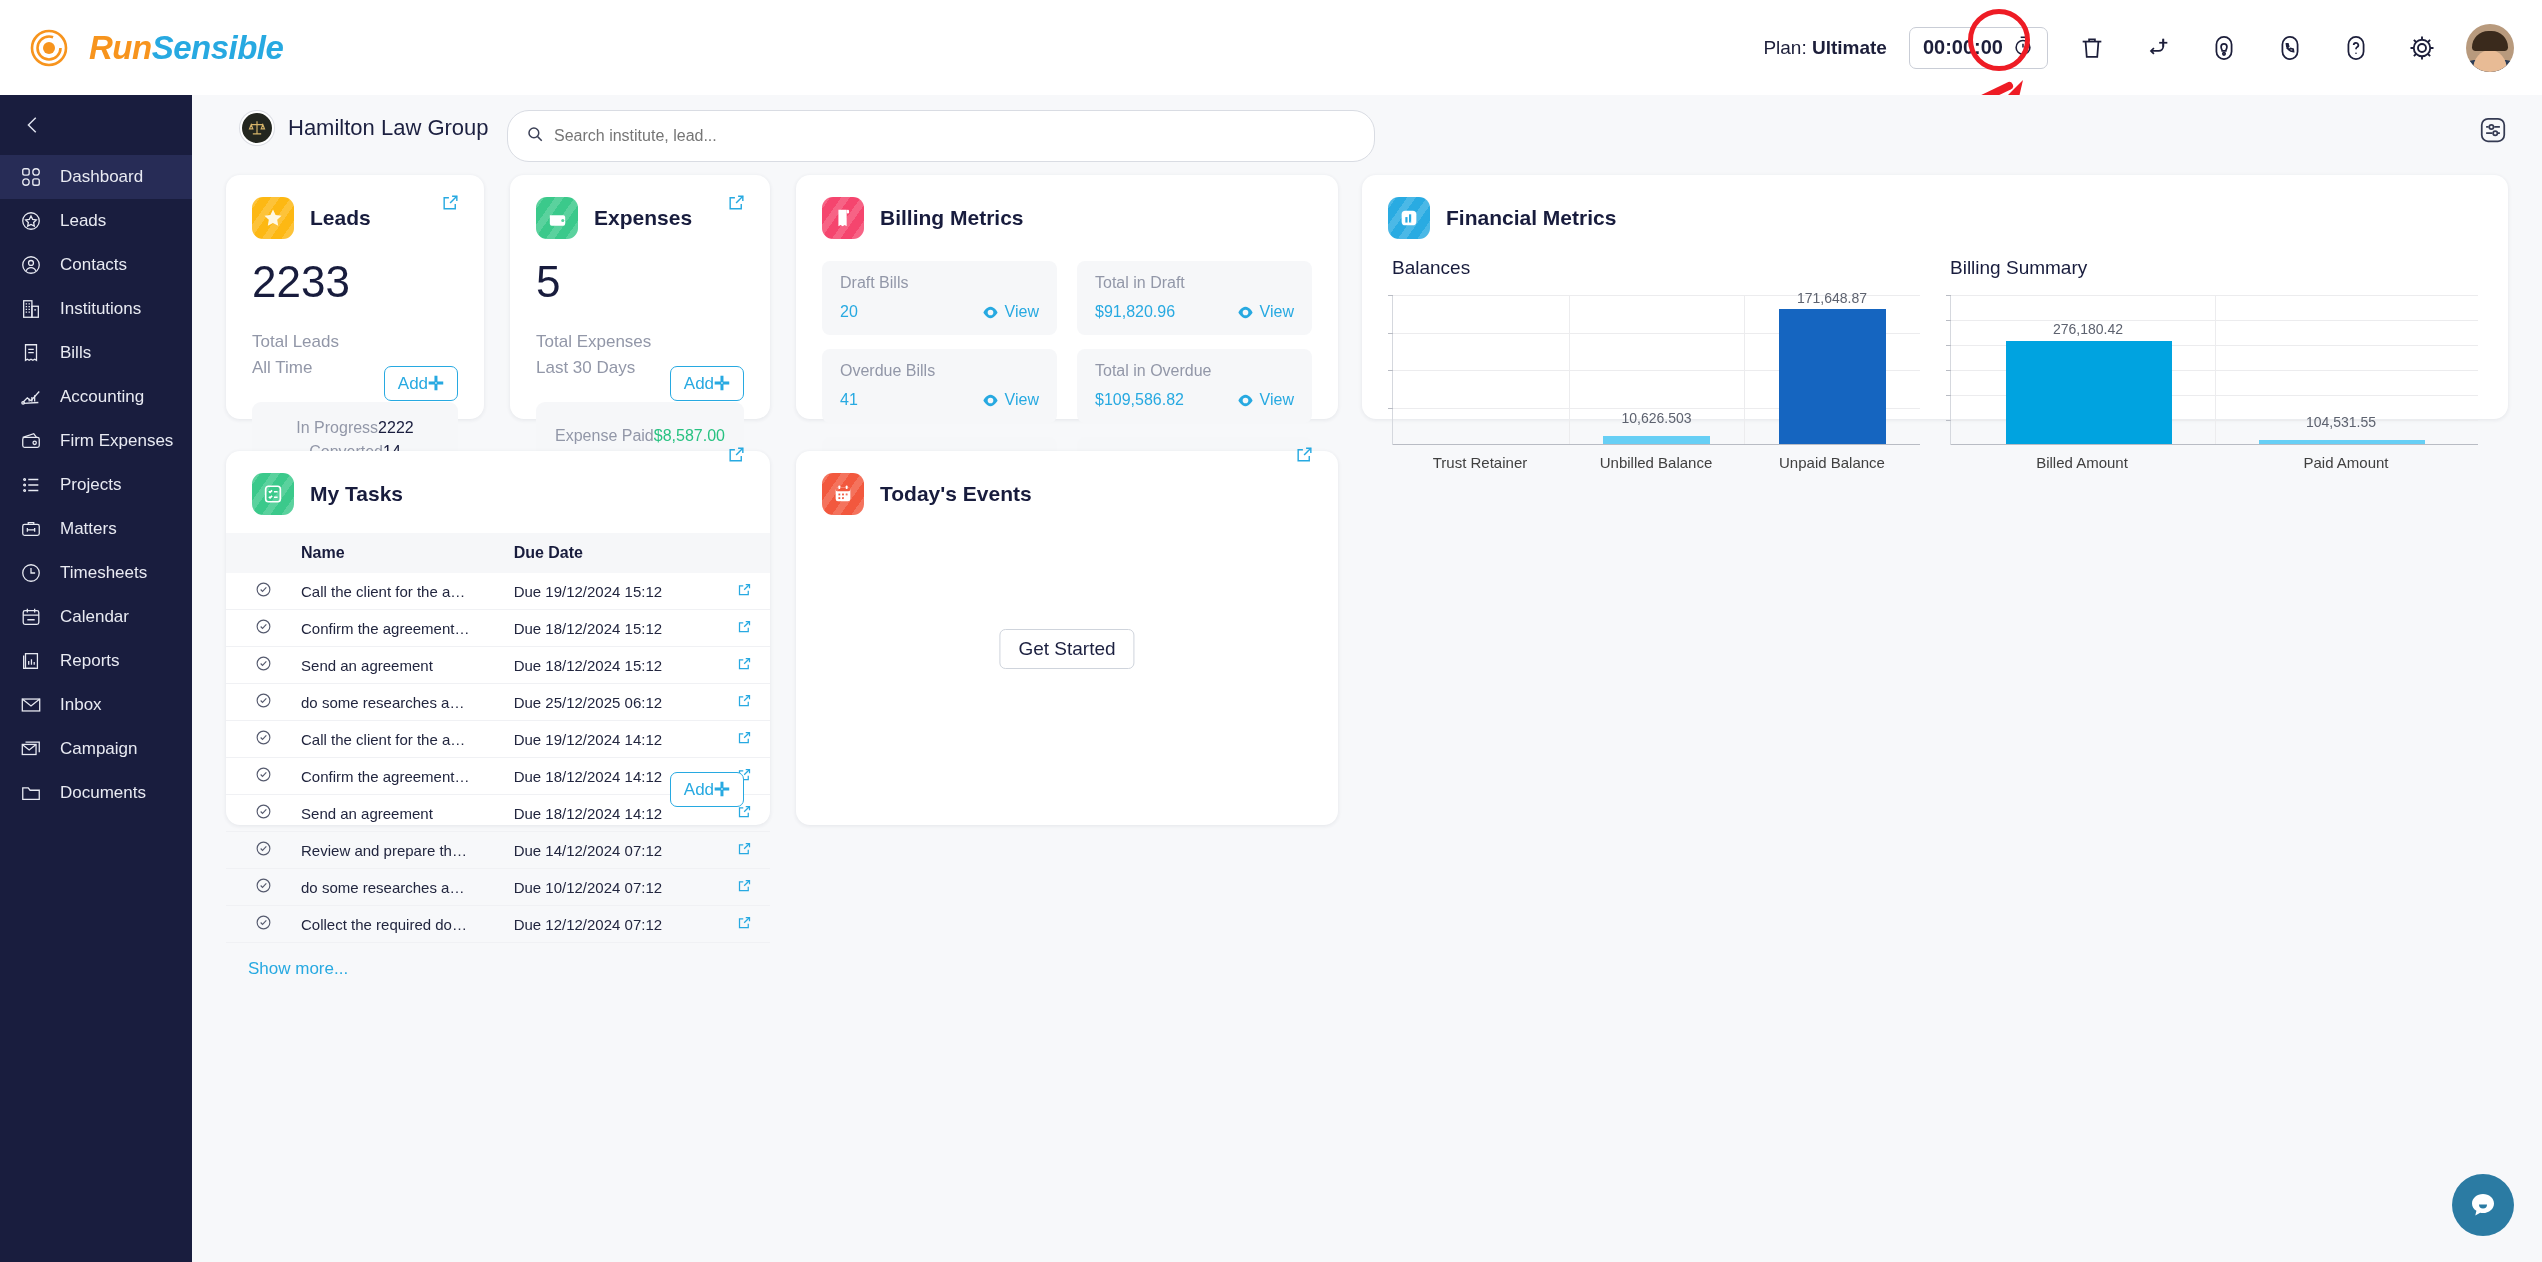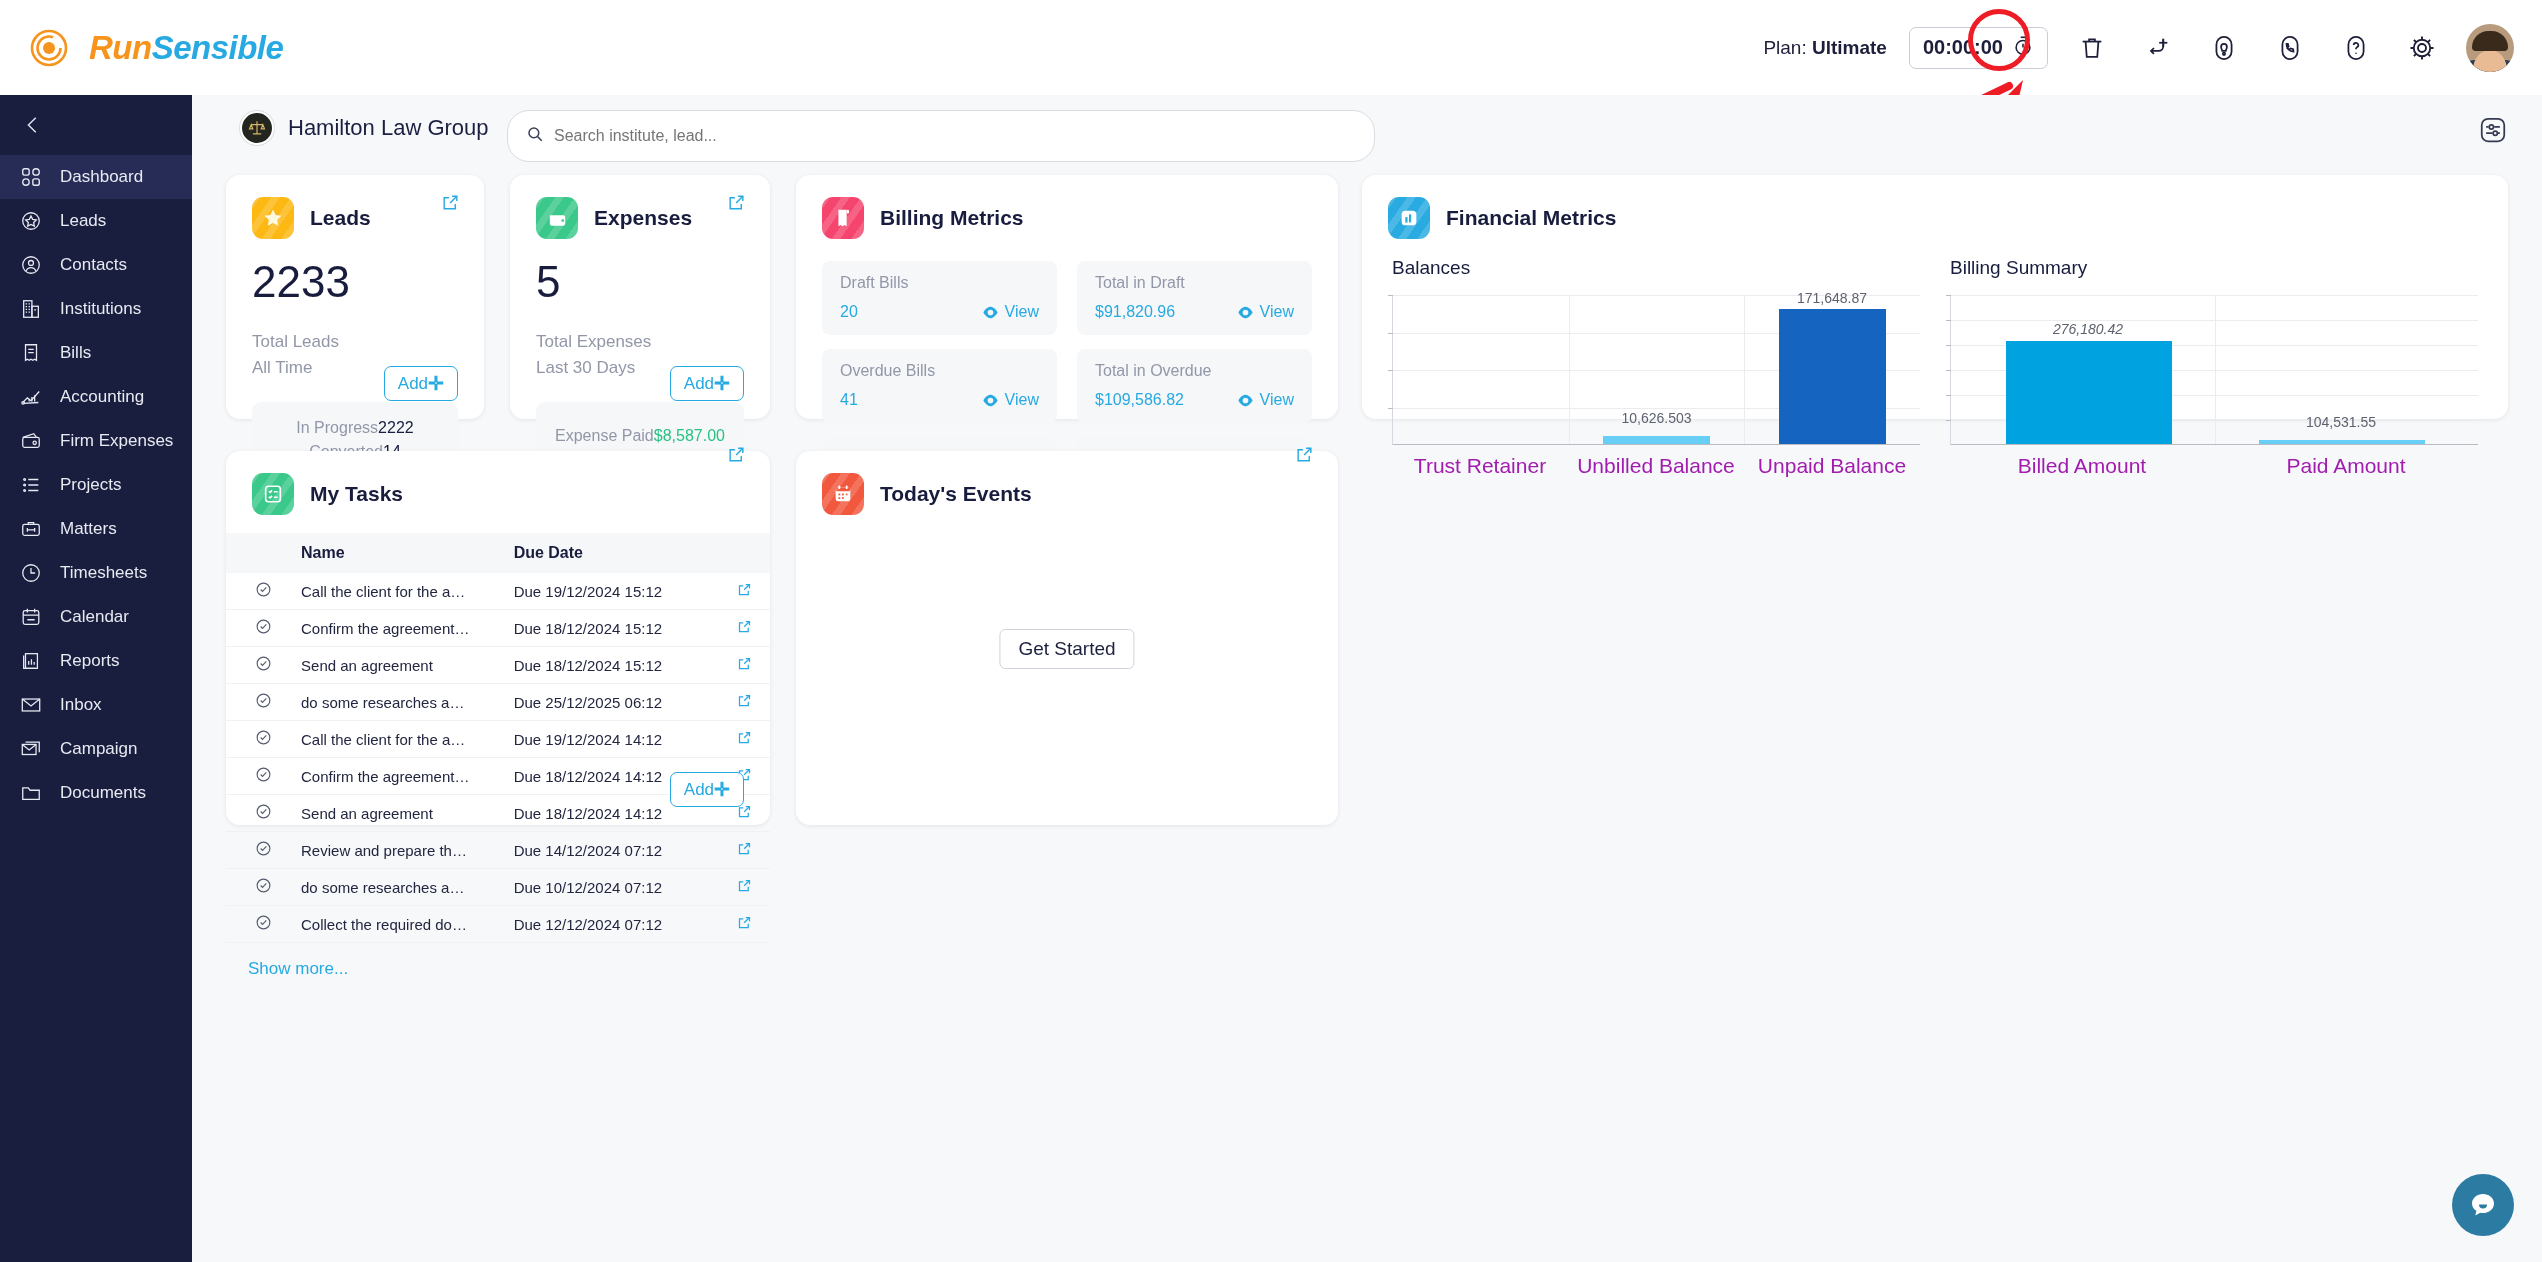--- a/index.html
+++ b/index.html
@@ -142,21 +142,21 @@
   .chart-col { flex: 1; }
   .chart-title { font-size: 19px; color: #181c3d; margin-bottom: 16px; }
   .plot { position: relative; height: 150px; border-left: 1px solid #d5d8de; }
   .plot .grid-h { position:absolute; left:0; right:0; height:1px; background:#ececee; }
   .plot .grid-v { position:absolute; top:0; bottom:0; width:1px; background:#ececee; }
   .plot .axis { position:absolute; left:0; right:0; bottom:0; height:1px; background:#b9bcc4; }
   .plot .tick { position:absolute; left:-5px; width:5px; height:1px; background:#b9bcc4; }
   .bar { position: absolute; bottom: 1px; }
   .bar-lbl { position: absolute; font-size: 14px; color: #5d626f; white-space:nowrap; transform: translateX(-50%); }
   .cat-row { display:flex; margin-top: 9px; }
-  .cat { flex:1; text-align:center; font-size: 21px; color: #a21caf; }
+  .cat { flex:1; text-align:center; font-size: 15px; color: #404040; }
 
   
   .tk-table { width: 100%; border-collapse: collapse; margin-top: 18px; }
   .tk-table th {
     background:#f6f7f9; font-size: 16px; color: #181c3d; text-align: left;
     padding: 11px 0; font-weight: bold;
   }
   .tk-table td { font-size: 15px; color: #22263f; padding: 8px 0; border-bottom: 1px solid #f0f1f4; }
   .tk-check { width: 60px; text-align: center !important; }
   .tk-name { width: 170px; }
@@ -696,21 +696,21 @@
             <div class="grid-h" style="top:83.3%"></div>
             <div class="grid-v" style="left:50%"></div>
             <div class="tick" style="top:0"></div>
             <div class="tick" style="top:16.6%"></div>
             <div class="tick" style="top:33.3%"></div>
             <div class="tick" style="top:50%"></div>
             <div class="tick" style="top:66.6%"></div>
             <div class="tick" style="top:83.3%"></div>
             <div class="axis"></div>
             <div class="bar" style="left:10.5%; width:31.5%; height:69%; background:#00A3E0;"></div>
-            <div class="bar-lbl" style="left:26%; bottom:72%;font-style:italic;">276,180.42</div>
+            <div class="bar-lbl" style="left:26%; bottom:72%;">276,180.42</div>
             <div class="bar" style="left:58.5%; width:31.5%; height:2.5%; background:#67CFF5;"></div>
             <div class="bar-lbl" style="left:74%; bottom:10%;">104,531.55</div>
           </div>
           <div class="cat-row">
             <div class="cat">Billed Amount</div>
             <div class="cat">Paid Amount</div>
           </div>
         </div>
       </div>
     </div>

